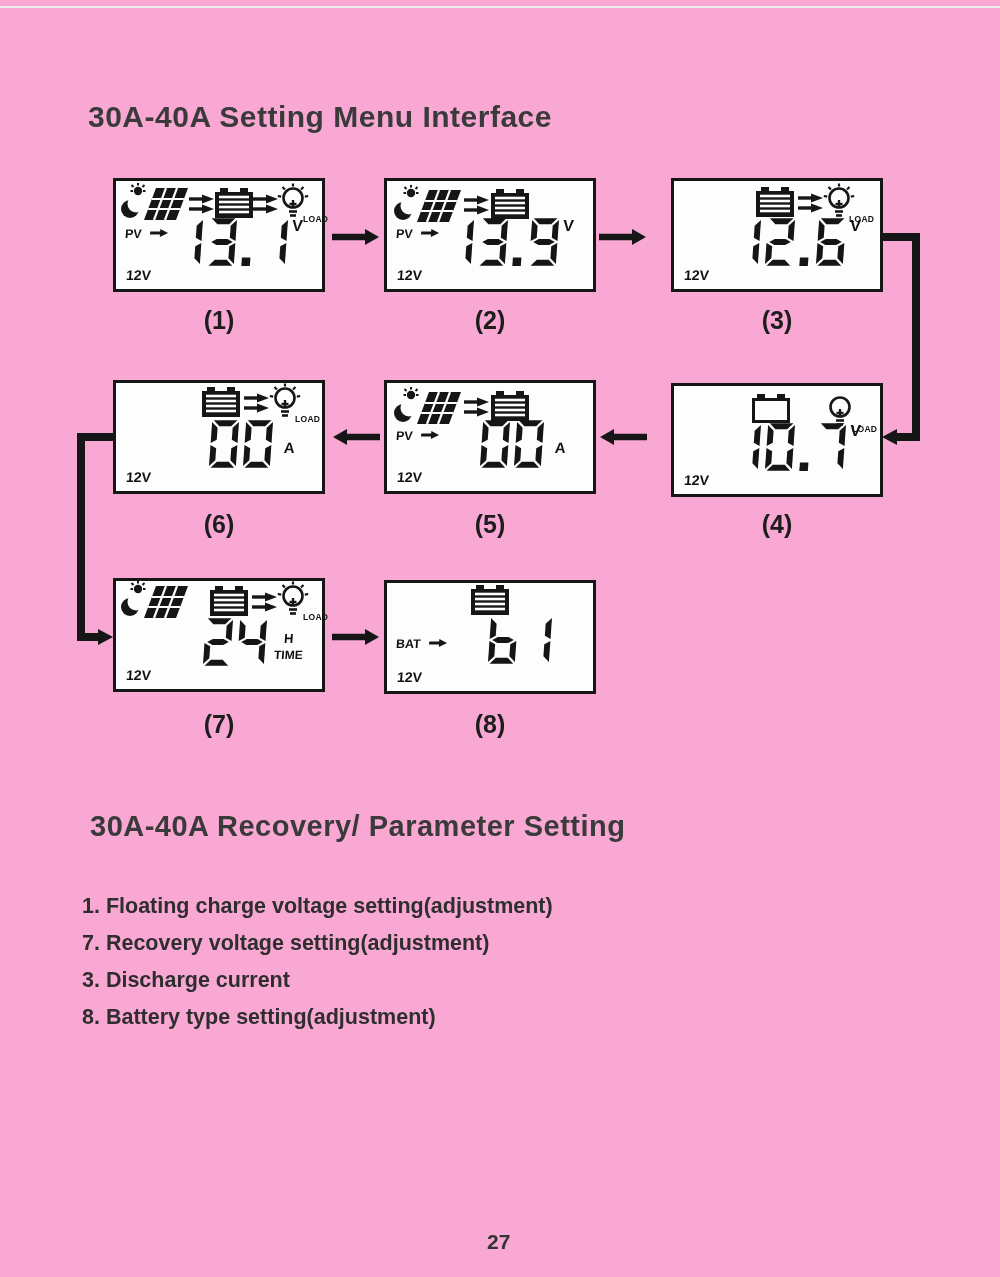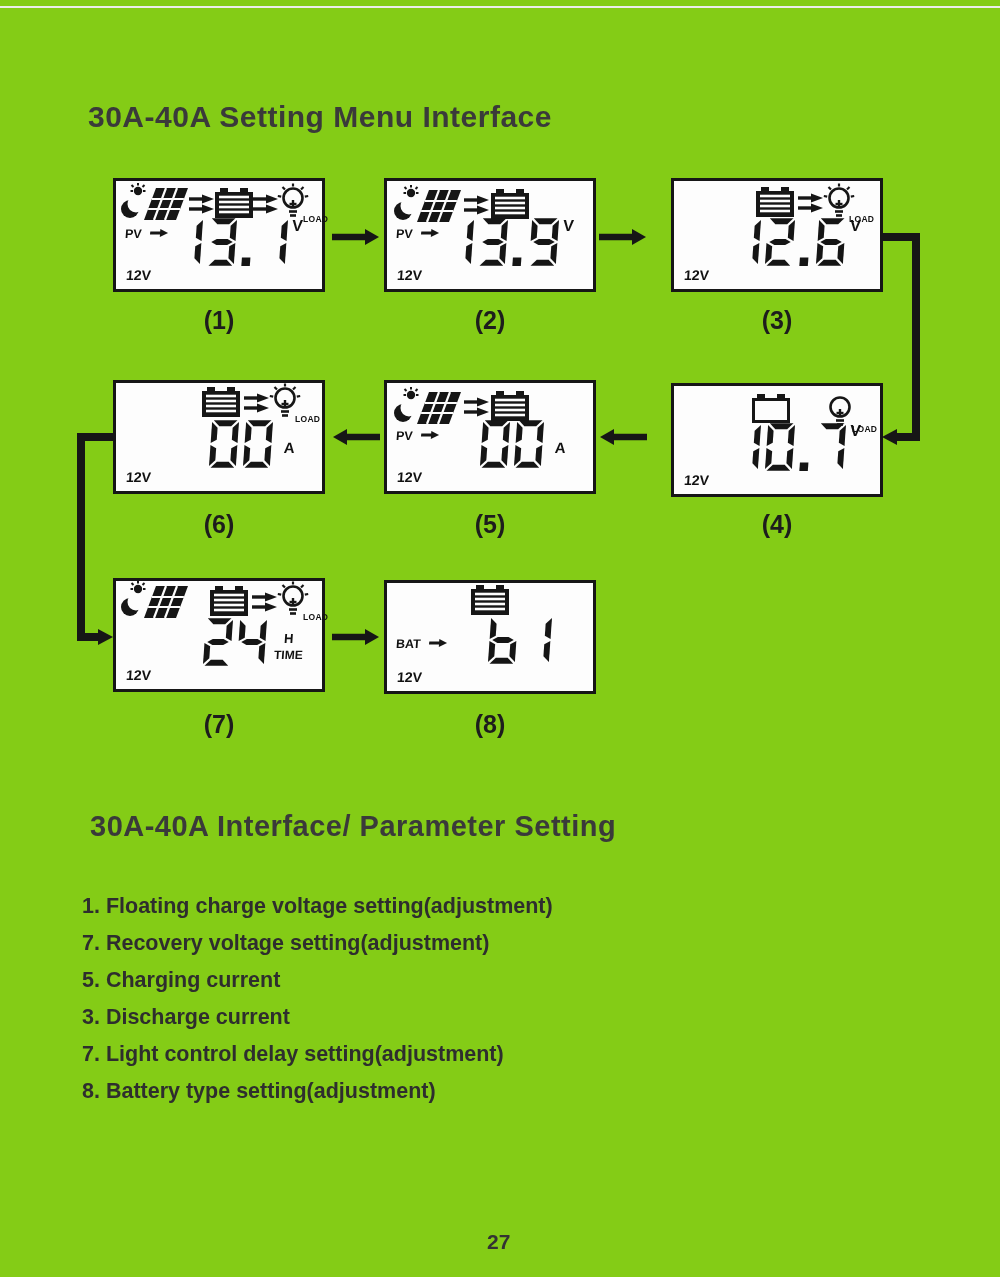--- a/index.html
+++ b/index.html
@@ -1,16 +1,16 @@
 <!DOCTYPE html>
 <html><head>
 <meta charset="utf-8">
 <style>
   html,body{margin:0;padding:0;background:#fff;}
-  .page{position:relative;width:1000px;height:1277px;background:#84cc16;overflow:hidden;
+  .page{position:relative;width:1000px;height:1277px;background:#f9a8d4;overflow:hidden;
         font-family:"Liberation Sans", sans-serif;}
   .top-rule{position:absolute;left:0;top:6px;width:100%;height:2px;background:#ececec;}
   .h1{position:absolute;left:88px;top:100px;font-size:30px;font-weight:700;color:#3a3a3a;letter-spacing:.5px;}
   .h2{position:absolute;left:90px;top:810px;font-size:29px;font-weight:700;color:#3a3a3a;letter-spacing:.5px;}
   .plist{position:absolute;left:82px;top:888px;}
   .plist .li{font-size:21.5px;font-weight:600;color:#2e2e2e;line-height:37px;white-space:nowrap;}
   .pageno{position:absolute;left:487px;top:1230px;font-size:21px;font-weight:700;color:#333;}
 
   
   .panel{position:absolute;width:212px;height:114px;border:3px solid #161616;background:#fdfdfd;box-sizing:border-box;}
@@ -667,25 +667,23 @@
       </svg>
     </span>
     <span class="harrow" style="left:72px;top:426px">
       <svg width="43" height="224">
         <polyline class="ln2" points="41,11 9,11 9,211 27,211"></polyline>
         <polygon class="hd" points="26,203 26,219 41,211"></polygon>
       </svg>
     </span>
   </div>
 
-  <div class="h2">30A-40A Interface/ Parameter Setting</div>
+  <div class="h2">30A-40A Recovery/ Parameter Setting</div>
 
   <div class="plist">
     <div class="li">1. Floating charge voltage setting(adjustment)</div>
     <div class="li">7. Recovery voltage setting(adjustment)</div>
-    <div class="li">5. Charging current</div>
     <div class="li">3. Discharge current</div>
-    <div class="li">7. Light control delay setting(adjustment)</div>
     <div class="li">8. Battery type setting(adjustment)</div>
   </div>
 
   <div class="pageno">27</div>
 </div>
 
 </body></html>

